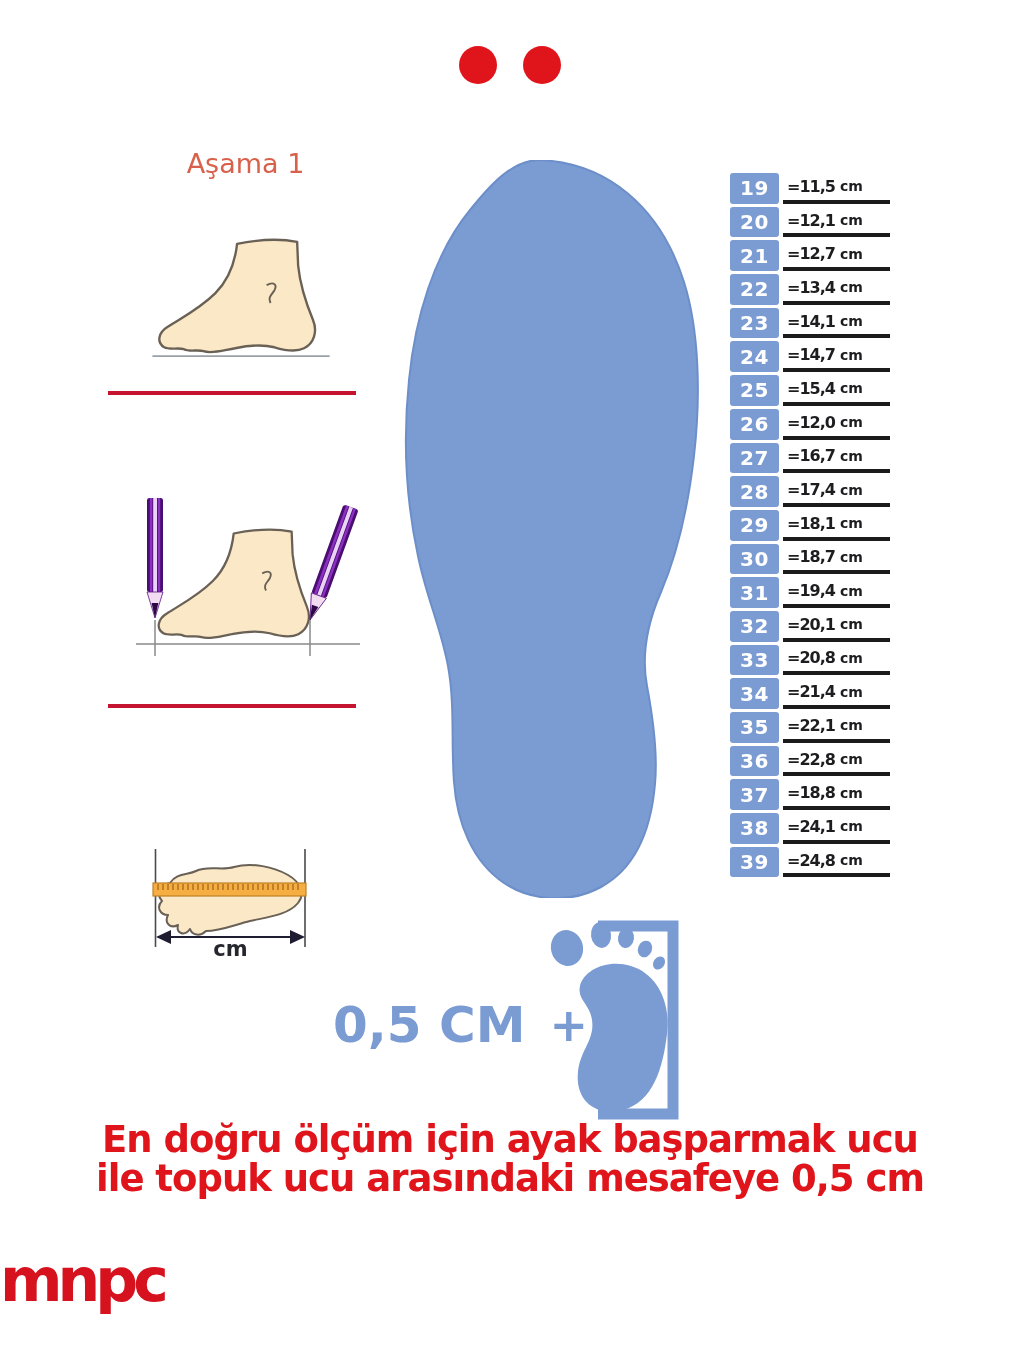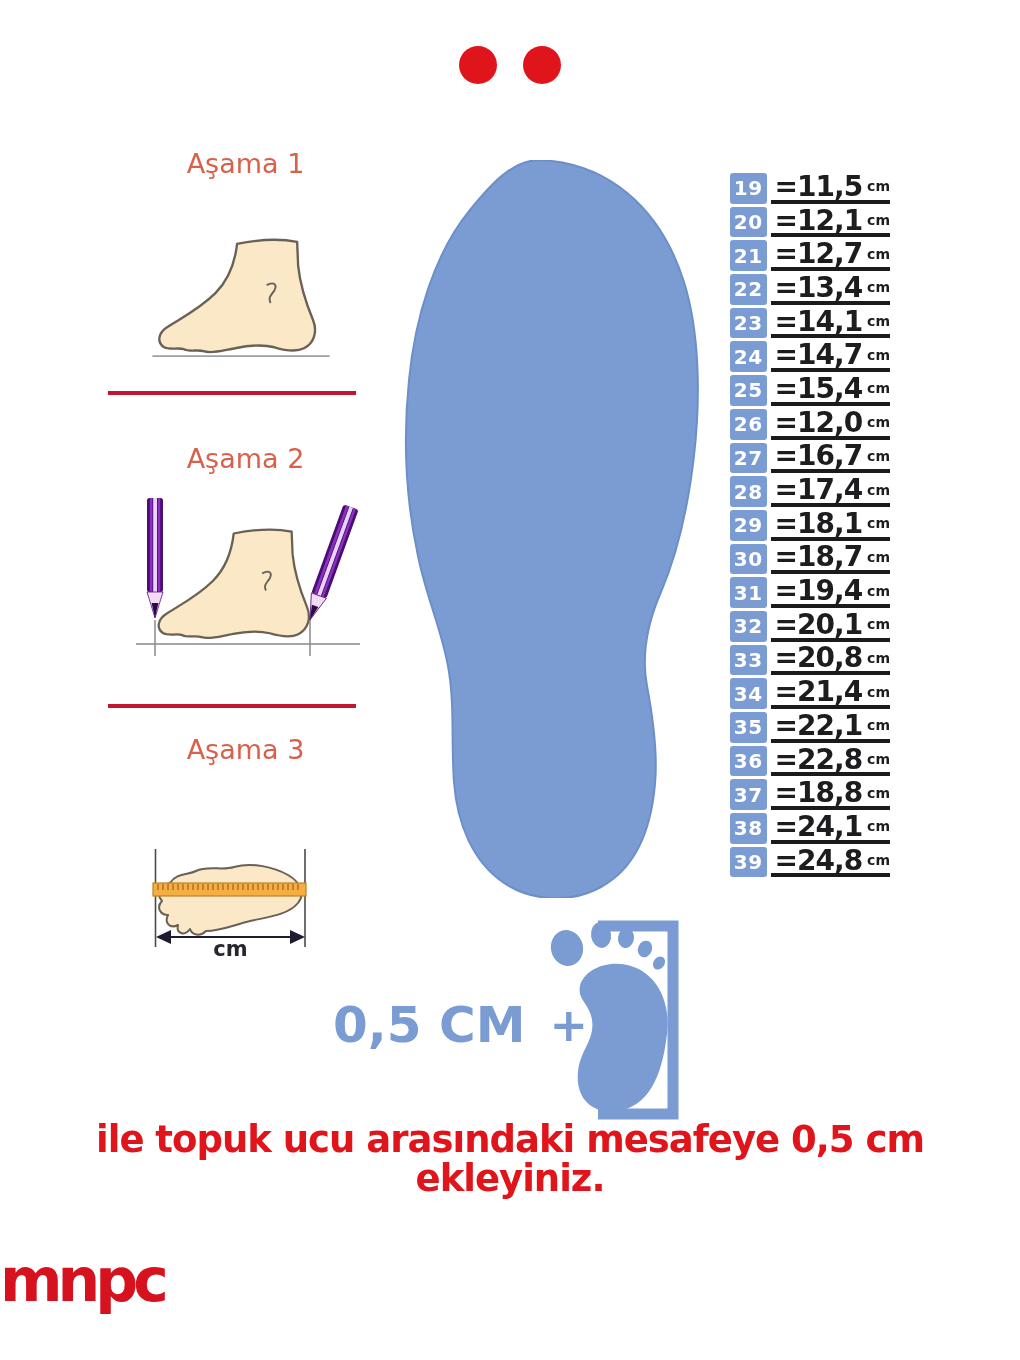--- a/index.html
+++ b/index.html
@@ -23,21 +23,21 @@
   #step2-art{left:124px;top:492px;}
   #step3-art{left:138px;top:843px;}
   #step3-cm{position:absolute;top:937px;left:138px;width:185px;text-align:center;font-size:21px;font-weight:bold;color:#26262e;}
   
   #footprint{left:396px;top:160px;}
   
   .size-table{position:absolute;left:730px;top:173px;width:160px;display:flex;flex-direction:column;gap:3px;}
   .srow{display:flex;align-items:stretch;height:30.7px;}
   .sbox{width:49px;background:var(--blue);border-radius:3px;color:#fff;font-size:20px;font-weight:bold;display:flex;align-items:center;justify-content:center;letter-spacing:0.5px;}
   .sval{flex:1;margin-left:4px;border-bottom:4px solid #1b1b1b;display:flex;align-items:center;padding-left:4px;font-weight:bold;color:var(--ink);white-space:nowrap;}
-  .sval .eq{font-size:28px;letter-spacing:-1px;}
+  .sval .eq{font-size:16px;letter-spacing:-1px;}
   .sval .unit{font-size:14px;margin-left:5px;}
   
   #add-row{position:absolute;left:333px;top:1000px;display:flex;align-items:center;color:var(--blue);font-weight:bold;line-height:1;text-align:right;}
   .add-label{font-size:50px;letter-spacing:0px;}
   .add-plus{font-size:46px;margin-left:24px;}
   #babyfoot{left:545px;top:916px;}
   
   #note{position:absolute;top:1121px;left:40px;width:940px;text-align:center;color:var(--red);font-weight:bold;font-size:37px;line-height:1.05;letter-spacing:-1px;}
   #brand{position:absolute;top:1250px;left:0;width:100%;text-align:left;color:var(--logo);font-size:60px;font-weight:bold;letter-spacing:-5px;line-height:1;}
 </style>
@@ -68,38 +68,36 @@
         <rect x="10.8" y="2" width="2.4" height="94" fill="#8b30c0"></rect>
         <polygon points="0,96 16,96 8,122" fill="#f2dcf2" stroke="#5a1385" stroke-width="0.8"></polygon>
         <polygon points="4.6,107 11.4,107 8,122" fill="#2d0845"></polygon>
       </g>
     </defs>
     <use href="#foot-side" x="4" y="0"></use>
     <line x1="4" y1="124" x2="184" y2="124" stroke="#9aa0a6" stroke-width="1.6"></line>
   </svg>
   <div class="divider" id="div1"></div>
 
-  <div class="step-label" id="step2-label">Aşama 2</div>
   <svg class="art" id="step2-art" width="244" height="168" viewBox="0 0 244 168">
     <line x1="12" y1="152" x2="236" y2="152" stroke="#8a8a8a" stroke-width="1.5"></line>
     <line x1="31" y1="128" x2="31" y2="164" stroke="#8a8a8a" stroke-width="1.5"></line>
     <line x1="186" y1="128" x2="186" y2="164" stroke="#8a8a8a" stroke-width="1.5"></line>
     <g transform="translate(28,32) scale(0.95)">
       <use href="#foot-side"></use>
     </g>
     <g transform="translate(23,4)">
       <use href="#pencil"></use>
     </g>
     <g transform="translate(178,6) rotate(20 8 122)">
       <use href="#pencil"></use>
     </g>
   </svg>
   <div class="divider" id="div2"></div>
 
-  <div class="step-label" id="step3-label">Aşama 3</div>
   <svg class="art" id="step3-art" width="185" height="118" viewBox="0 0 185 118">
     <line x1="17.5" y1="6" x2="17.5" y2="104" stroke="#4a4a4a" stroke-width="1.6"></line>
     <line x1="167" y1="6" x2="167" y2="104" stroke="#4a4a4a" stroke-width="1.6"></line>
     <path d="M 150 32 C 162 39 168 50 160 60 C 150 72 130 74 112 78
              C 96 82 82 88 68 88 C 62 94 54 92 52 86 C 46 94 38 90 40 82
              C 32 86 26 80 30 72 C 22 72 18 64 24 58 C 18 52 22 42 32 40
              C 38 30 50 32 58 28 C 70 22 84 28 96 24 C 114 19 136 24 150 32 Z" fill="#fbe8c6" stroke="#6a6156" stroke-width="2" stroke-linejoin="round"></path>
     <g>
       <rect x="15" y="40" width="153" height="13" fill="#f6ad42" stroke="#bf8226" stroke-width="1.2"></rect>
       <g stroke="#8a5510" stroke-width="1">
@@ -336,19 +334,19 @@
       <ellipse cx="81" cy="22" rx="8" ry="10" transform="rotate(8 81 22)"></ellipse>
       <ellipse cx="100" cy="33" rx="7" ry="8.5" transform="rotate(22 100 33)"></ellipse>
       <ellipse cx="114" cy="47" rx="5.5" ry="7" transform="rotate(36 114 47)"></ellipse>
       <path d="M 86 50 C 112 58 126 86 122 118 C 118 152 108 186 78 194
                C 50 201 30 184 33 156 C 35 134 50 124 47 104
                C 45 88 32 84 35 70 C 39 54 62 43 86 50 Z"></path>
     </g>
   </svg>
 
   <div id="note">
+    <div>En doğru ölçüm için ayak başparmak ucu</div>
     <div>ile topuk ucu arasındaki mesafeye 0,5 cm</div>
-    <div>ekleyiniz.</div>
   </div>
 
   <div id="brand">mnpc</div>
 
 </div>
 
 </body></html>

